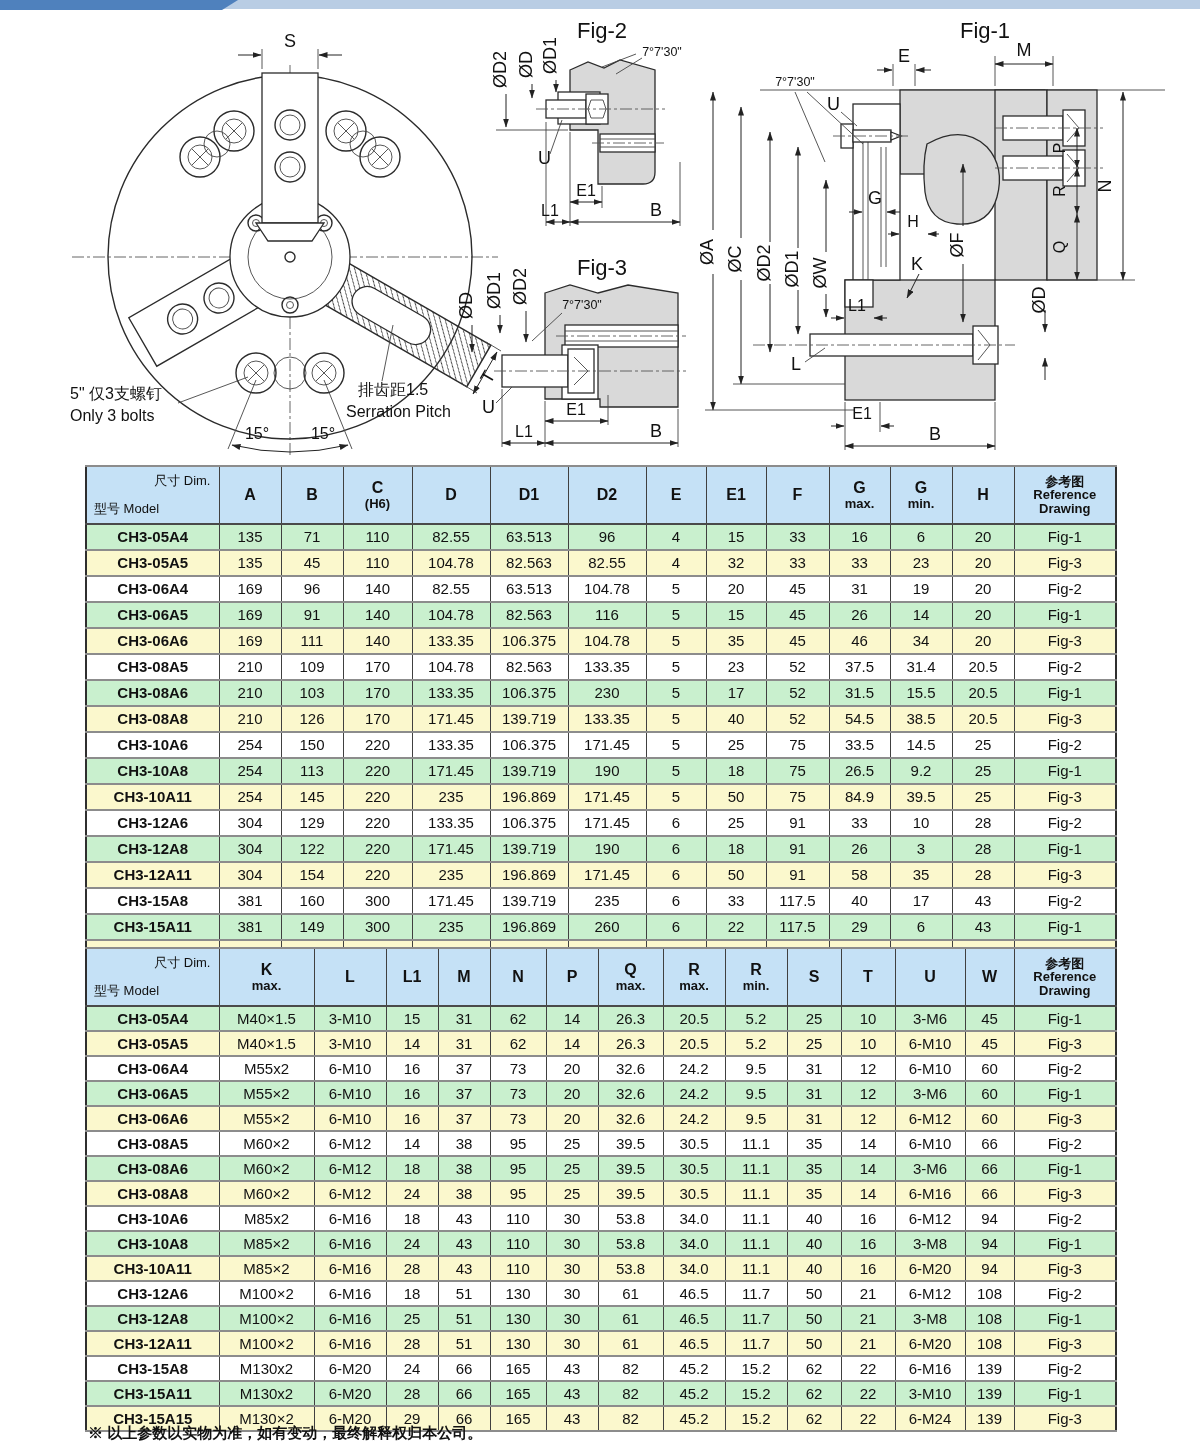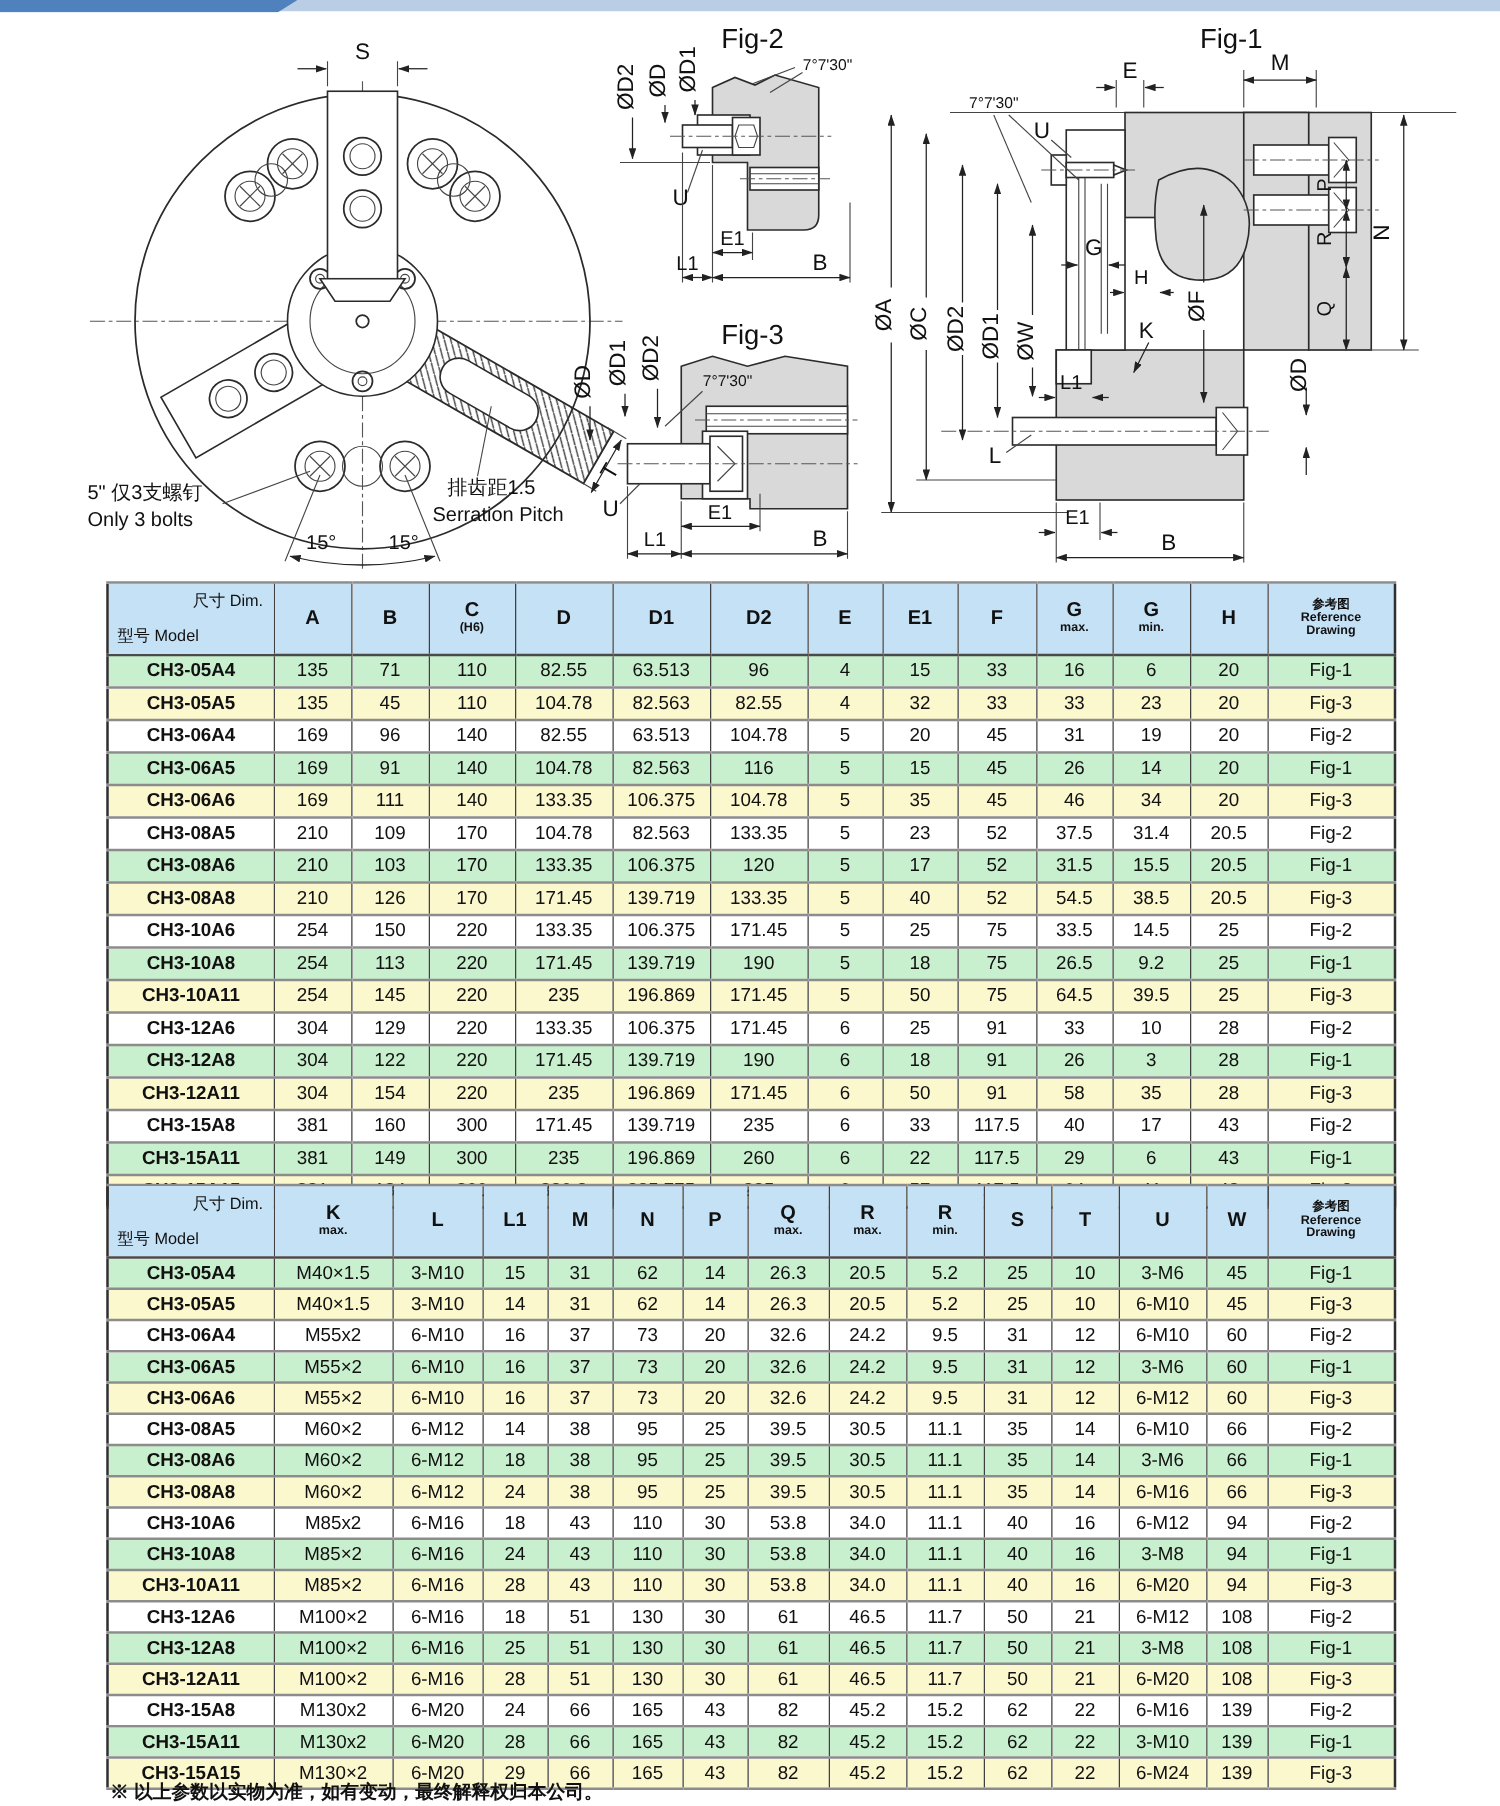--- a/index.html
+++ b/index.html
@@ -27,21 +27,21 @@
     position:absolute;left:85px;border:2px solid #2f2f2f;}
   #table1{top:465px;}
   #table2{top:947px;}
   table.spec th,table.spec td{
     border-left:1px solid #404040;border-right:1px solid #404040;
     border-top:2px solid #8c8c8c;border-bottom:2px solid #8c8c8c;
     text-align:center;vertical-align:middle;padding:0;overflow:hidden;
     font-size:15px;line-height:1.05;}
   table.spec thead th{background:#c5e1f6;height:56px;border-bottom:2px solid #4a4a4a;}
   .h-line{font-size:16px;}
-  .h-line.small{font-size:10px;}
+  .h-line.small{font-size:13px;}
   #table1 tbody td{height:24px;}
   #table2 tbody td{height:23px;}
   td.model{font-weight:bold;font-size:15px;}
   .row-green td{background:#c9f0ce;}
   .row-yellow td{background:#fbf8cd;}
   .row-white td{background:#ffffff;}
   th.corner{position:relative;
     background:linear-gradient(to bottom right,#c5e1f6 49.55%,#4a4a4a 49.55%,#4a4a4a 50.45%,#c5e1f6 50.45%);}
   .corner-top{position:absolute;top:7px;right:8px;font-size:13px;font-weight:normal;}
   .corner-bottom{position:absolute;bottom:7px;left:7px;font-size:13px;font-weight:normal;}
@@ -581,21 +581,21 @@
         <td>20.5</td>
         <td>Fig-2</td>
       </tr>
       <tr class="row-green">
         <td class="model">CH3-08A6</td>
         <td>210</td>
         <td>103</td>
         <td>170</td>
         <td>133.35</td>
         <td>106.375</td>
-        <td>120</td>
+        <td>230</td>
         <td>5</td>
         <td>17</td>
         <td>52</td>
         <td>31.5</td>
         <td>15.5</td>
         <td>20.5</td>
         <td>Fig-1</td>
       </tr>
       <tr class="row-yellow">
         <td class="model">CH3-08A8</td>
@@ -649,21 +649,21 @@
         <td class="model">CH3-10A11</td>
         <td>254</td>
         <td>145</td>
         <td>220</td>
         <td>235</td>
         <td>196.869</td>
         <td>171.45</td>
         <td>5</td>
         <td>50</td>
         <td>75</td>
-        <td>64.5</td>
+        <td>84.9</td>
         <td>39.5</td>
         <td>25</td>
         <td>Fig-3</td>
       </tr>
       <tr class="row-white">
         <td class="model">CH3-12A6</td>
         <td>304</td>
         <td>129</td>
         <td>220</td>
         <td>133.35</td>

